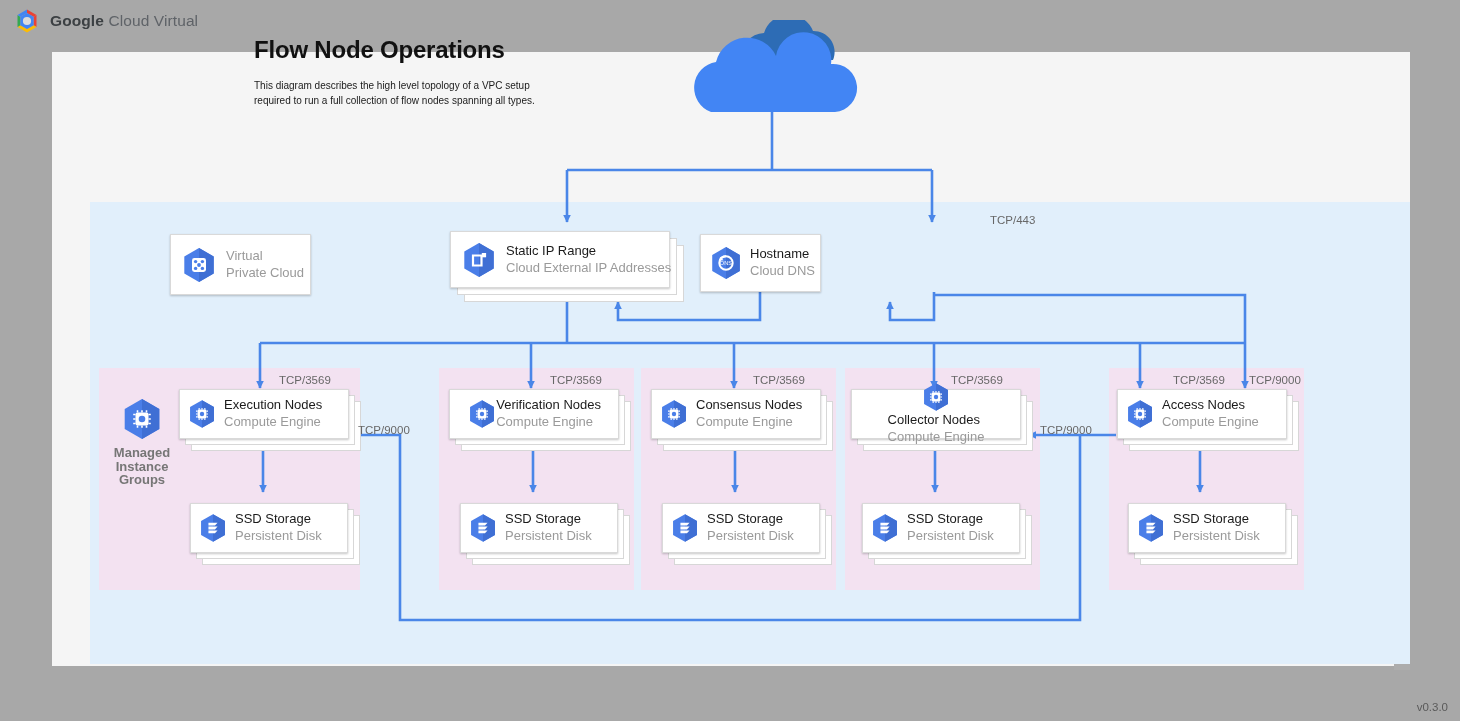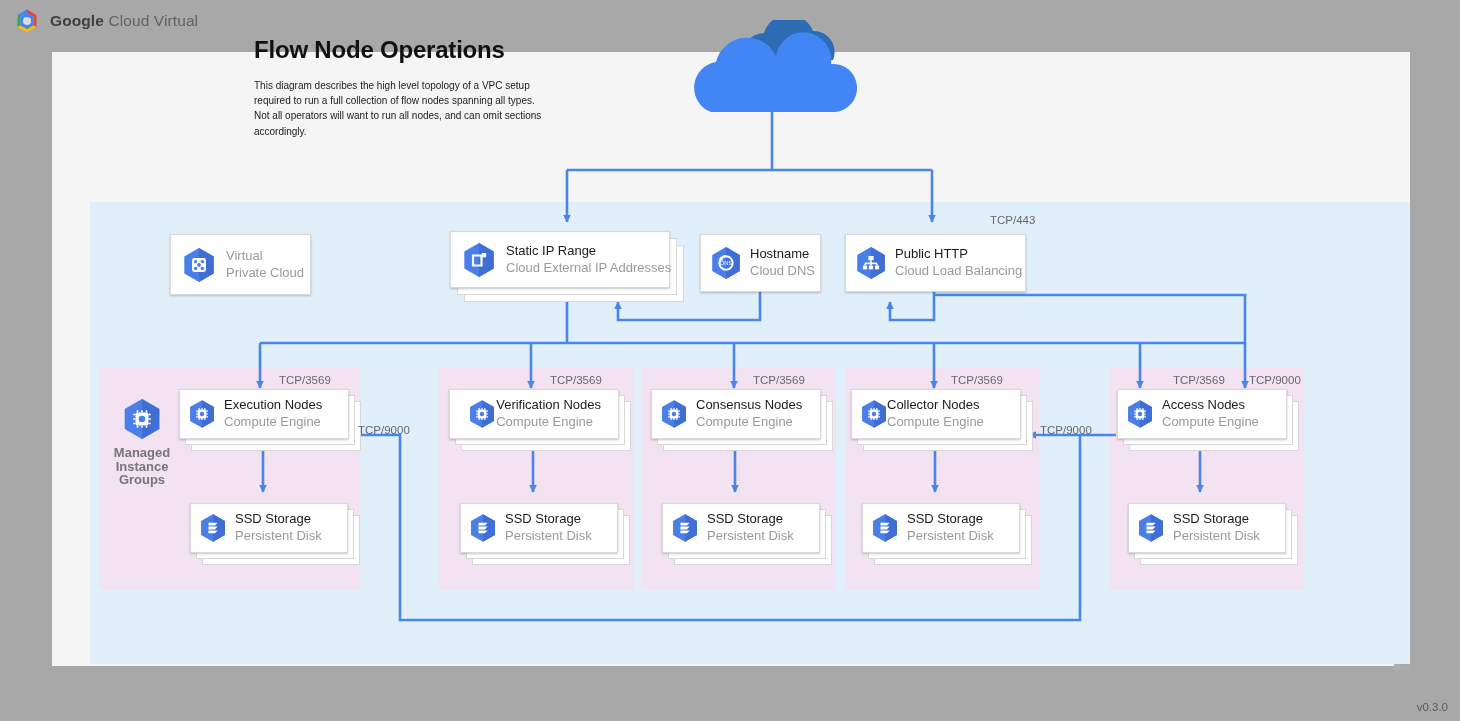--- a/index.html
+++ b/index.html
@@ -88,21 +88,20 @@
 
   <div class="mig-group" style="left:99px;top:368px;width:261px;height:222px;"></div>
   <div class="mig-group" style="left:439px;top:368px;width:195px;height:222px;"></div>
   <div class="mig-group" style="left:641px;top:368px;width:195px;height:222px;"></div>
   <div class="mig-group" style="left:845px;top:368px;width:195px;height:222px;"></div>
   <div class="mig-group" style="left:1109px;top:368px;width:195px;height:222px;"></div>
 
   <div class="diagram-title">Flow Node Operations</div>
   <div class="diagram-desc">
     <p>This diagram describes the high level topology of a VPC setup required to run a full collection of flow nodes spanning all types.</p>
-    <p>Not all operators will want to run all nodes, and can omit sections accordingly.</p>
   </div>
 
   <svg class="cloud" style="left:681px;top:20px;" width="182" height="92" viewBox="0 0 182 92">
     <path d="M62 40 a22 22 0 0 1 21-27 a26 26 0 0 1 49 -2 a21 21 0 0 1 20 29 Z" fill="#2d6cb5"></path>
     <path d="M30 92 a26 26 0 0 1 5 -50 a32 32 0 0 1 60 -6 a27 27 0 0 1 55 8 a24 24 0 0 1 4 48 Z" fill="#4285f4"></path>
   </svg>
 
   <svg class="conn" viewBox="0 0 1460 721">
     <defs>
       <marker id="ar" markerWidth="9" markerHeight="9" refX="7.2" refY="4.5" orient="auto" markerUnits="userSpaceOnUse">
@@ -223,41 +222,20 @@
           <text x="16" y="20.6" font-size="6" fill="#fff" text-anchor="middle" font-family="sans-serif">DNS</text>
         </svg>
         <div class="txt">
           <div class="t1">Hostname</div>
           <div class="t2">Cloud DNS</div>
         </div>
       </div>
     </div>
   </div>
 
-  <div class="card" style="left:845px;top:234px;width:181px;height:58px;">
-    <div class="face" style="width:181px;height:58px;">
-      <div class="body" style="gap:9px;padding:0 10px;">
-        <svg class="hexicon" width="30" height="34" viewBox="0 0 32 36">
-          <path d="M16 1 L30.7 9.5 L30.7 26.5 L16 35 L1.3 26.5 L1.3 9.5 Z" fill="#4a7ee8"></path>
-          <path d="M16 1 L30.7 9.5 L30.7 26.5 L16 35 Z" fill="#3f6fd4"></path>
-          <rect x="13.2" y="10.6" width="5.6" height="4.4" fill="#fff"></rect>
-          <g stroke="#fff" stroke-width="1.7" fill="none">
-              <path d="M16 15v3.4M9.6 18.4h12.8M9.6 18.4v2.4M16 18.4v2.4M22.4 18.4v2.4"></path>
-            </g>
-          <rect x="7.4" y="20.8" width="4.4" height="4" fill="#fff"></rect>
-          <rect x="13.8" y="20.8" width="4.4" height="4" fill="#fff"></rect>
-          <rect x="20.2" y="20.8" width="4.4" height="4" fill="#fff"></rect>
-        </svg>
-        <div class="txt">
-          <div class="t1">Public HTTP</div>
-          <div class="t2">Cloud Load Balancing</div>
-        </div>
-      </div>
-    </div>
-  </div>
 
   <div class="card" style="left:179px;top:389px;width:182px;height:62px;">
     <div class="layer" style="left:12px;top:12px;width:170px;height:50px;"></div>
     <div class="layer" style="left:6px;top:6px;width:170px;height:50px;"></div>
     <div class="face" style="width:170px;height:50px;">
       <div class="body" style="gap:9px;padding:0 9px;">
         <svg class="hexicon" width="26" height="30" viewBox="0 0 32 36">
           <path d="M16 1 L30.7 9.5 L30.7 26.5 L16 35 L1.3 26.5 L1.3 9.5 Z" fill="#4a7ee8"></path>
           <path d="M16 1 L30.7 9.5 L30.7 26.5 L16 35 Z" fill="#3f6fd4"></path>
           <rect x="10.6" y="12.6" width="10.8" height="10.8" rx="1.7" fill="#fff"></rect>
@@ -372,21 +350,21 @@
           <div class="t2">Persistent Disk</div>
         </div>
       </div>
     </div>
   </div>
 
   <div class="card" style="left:851px;top:389px;width:182px;height:62px;">
     <div class="layer" style="left:12px;top:12px;width:170px;height:50px;"></div>
     <div class="layer" style="left:6px;top:6px;width:170px;height:50px;"></div>
     <div class="face" style="width:170px;height:50px;">
-      <div class="body" style="gap:0;padding:0 9px;">
+      <div class="body" style="gap:0;padding:0 9px;flex-direction:column;">
         <svg class="hexicon" width="26" height="30" viewBox="0 0 32 36">
           <path d="M16 1 L30.7 9.5 L30.7 26.5 L16 35 L1.3 26.5 L1.3 9.5 Z" fill="#4a7ee8"></path>
           <path d="M16 1 L30.7 9.5 L30.7 26.5 L16 35 Z" fill="#3f6fd4"></path>
           <rect x="10.6" y="12.6" width="10.8" height="10.8" rx="1.7" fill="#fff"></rect>
           <circle cx="16" cy="18" r="2.7" fill="#4a7ee8"></circle>
           <g stroke="#fff" stroke-width="1.4">
               <path d="M12.5 10.7v2M16 10.7v2M19.5 10.7v2M12.5 23.3v2M16 23.3v2M19.5 23.3v2M8.6 14.5h2M8.6 18h2M8.6 21.5h2M21.4 14.5h2M21.4 18h2M21.4 21.5h2"></path>
             </g>
         </svg>
         <div class="txt">

